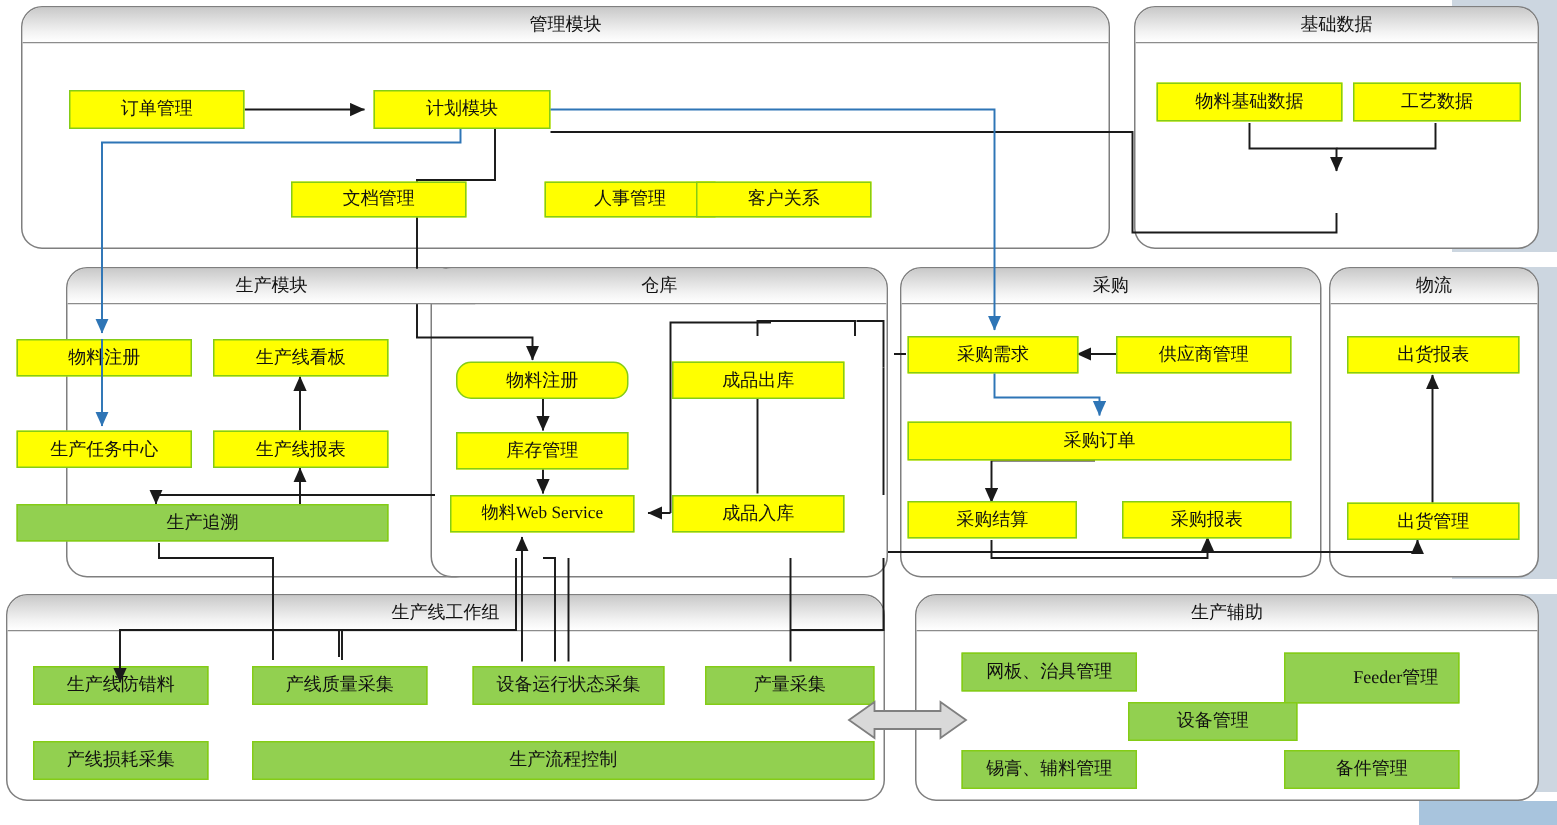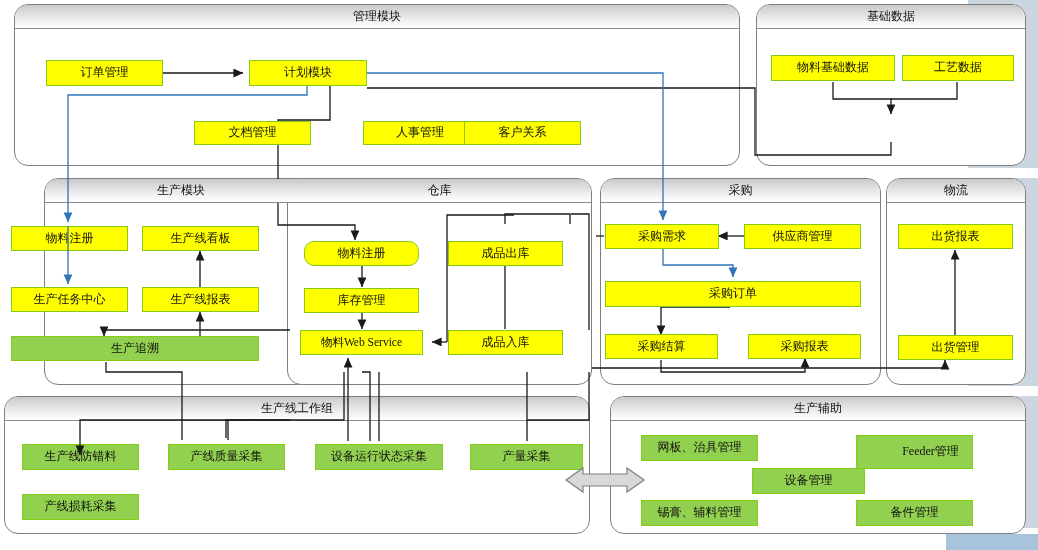--- a/index.html
+++ b/index.html
@@ -164,20 +164,21 @@
 
   <div class="group" style="left:4px;top:396px;width:586px;height:138px;">
     <div class="ghdr">生产线工作组</div>
     <div class="gbody"></div>
   </div>
   <div class="node g" style="left:22px;top:444px;width:117px;height:26px;">生产线防错料</div>
   <div class="node g" style="left:168px;top:444px;width:117px;height:26px;">产线质量采集</div>
   <div class="node g" style="left:315px;top:444px;width:128px;height:26px;">设备运行状态采集</div>
   <div class="node g" style="left:470px;top:444px;width:113px;height:26px;">产量采集</div>
   <div class="node g" style="left:22px;top:494px;width:117px;height:26px;">产线损耗采集</div>
+  <div class="node g" style="left:168px;top:494px;width:415px;height:26px;">生产流程控制</div>
 
   <div class="group" style="left:610px;top:396px;width:416px;height:138px;">
     <div class="ghdr">生产辅助</div>
     <div class="gbody"></div>
   </div>
   <div class="node g" style="left:641px;top:435px;width:117px;height:26px;">网板、治具管理</div>
   <div class="node g" style="left:856px;top:435px;width:117px;height:34px;padding-left:32px;">Feeder管理</div>
   <div class="node g" style="left:752px;top:468px;width:113px;height:26px;">设备管理</div>
   <div class="node g" style="left:641px;top:500px;width:117px;height:26px;">锡膏、辅料管理</div>
   <div class="node g" style="left:856px;top:500px;width:117px;height:26px;">备件管理</div>

